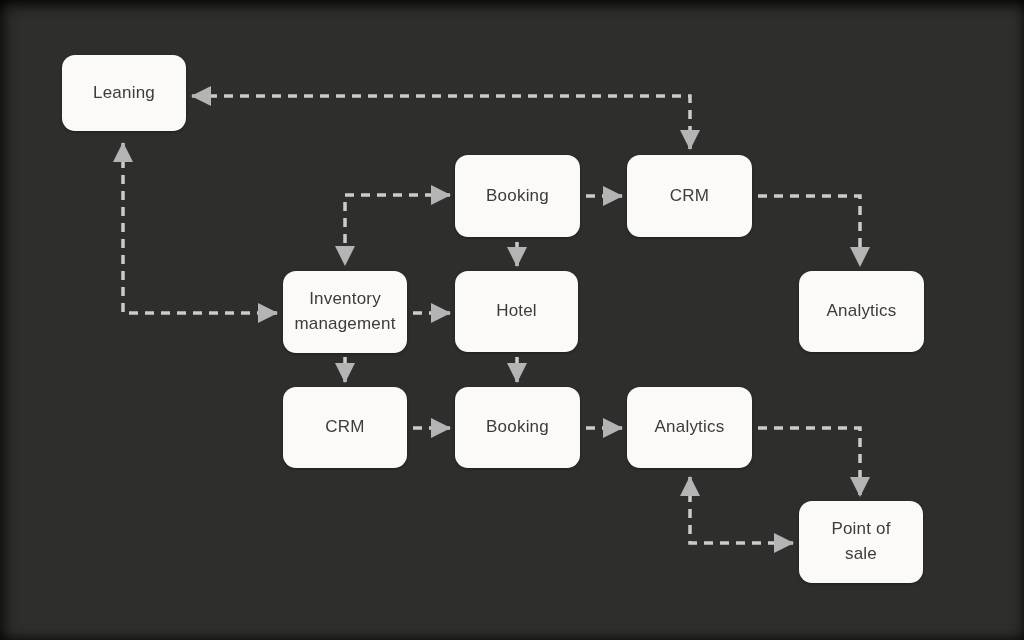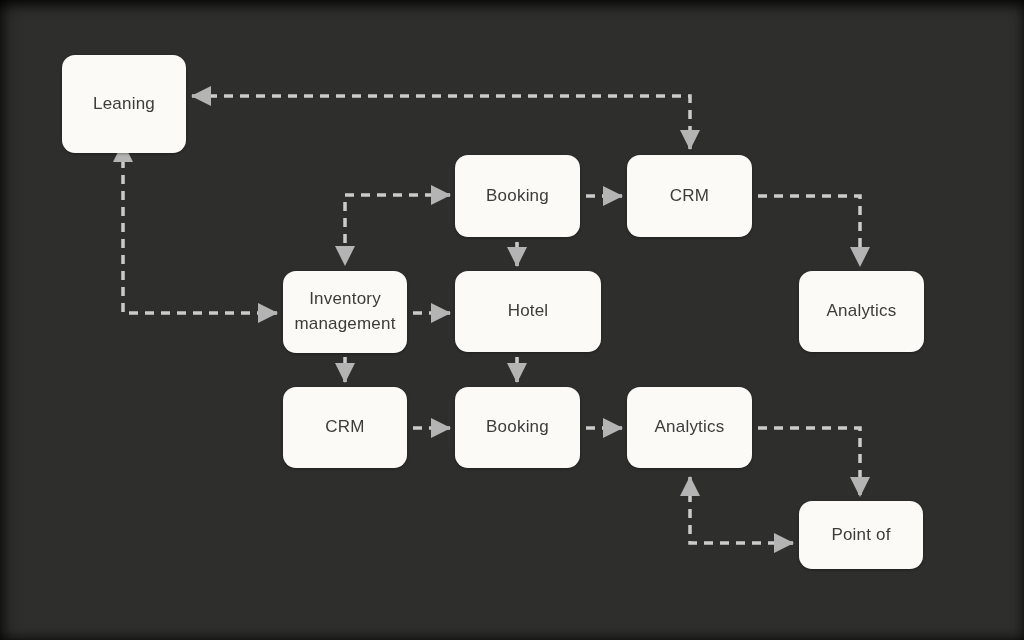--- a/index.html
+++ b/index.html
@@ -64,54 +64,55 @@
       <polyline class="edge" points="413,313 450,313" marker-end="url(#ah-end)"></polyline>
       <polyline class="edge" points="345,357 345,382" marker-end="url(#ah-end)"></polyline>
       <polyline class="edge" points="517,357 517,382" marker-end="url(#ah-end)"></polyline>
       <polyline class="edge" points="413,428 450,428" marker-end="url(#ah-end)"></polyline>
       <polyline class="edge" points="586,428 622,428" marker-end="url(#ah-end)"></polyline>
       <polyline class="edge" points="758,196 860,196 860,266" marker-end="url(#ah-end)"></polyline>
       <polyline class="edge" points="758,428 860,428 860,496" marker-end="url(#ah-end)"></polyline>
       <polyline class="edge" points="690,477 690,543 793,543" marker-end="url(#ah-end)" marker-start="url(#ah-start)"></polyline>
     </svg>
   <div id="nodes">
-      <div class="node" style="left: 62px; top: 55px; width: 124px; height: 98px;">
+      <div class="node" style="left: 62px; top: 55px; width: 124px; height: 76px;">
         <div class="label">Leaning</div>
       </div>
       <div class="node" style="left: 455px; top: 155px; width: 125px; height: 82px;">
         <div class="label">
           <div>Booking</div>
         </div>
       </div>
       <div class="node" style="left: 627px; top: 155px; width: 125px; height: 82px;">
         <div class="label">CRM</div>
       </div>
       <div class="node" style="left: 283px; top: 271px; width: 124px; height: 82px;">
         <div class="label">
           <div>Inventory</div>
           <div>management</div>
         </div>
       </div>
-      <div class="node" style="left: 455px; top: 271px; width: 146px; height: 81px;">
+      <div class="node" style="left: 455px; top: 271px; width: 123px; height: 81px;">
         <div class="label">
           <div>Hotel</div>
         </div>
       </div>
       <div class="node" style="left: 799px; top: 271px; width: 125px; height: 81px;">
         <div class="label">Analytics</div>
       </div>
       <div class="node" style="left: 283px; top: 387px; width: 124px; height: 81px;">
         <div class="label">CRM</div>
       </div>
       <div class="node" style="left: 455px; top: 387px; width: 125px; height: 81px;">
         <div class="label">Booking</div>
       </div>
       <div class="node" style="left: 627px; top: 387px; width: 125px; height: 81px;">
         <div class="label">Analytics</div>
       </div>
-      <div class="node" style="left: 799px; top: 501px; width: 124px; height: 68px;">
+      <div class="node" style="left: 799px; top: 501px; width: 124px; height: 82px;">
         <div class="label">
           <div>Point of</div>
+          <div>sale</div>
         </div>
       </div>
     </div>
   <div class="vignette"></div>
 </div>
 
 </body></html>

